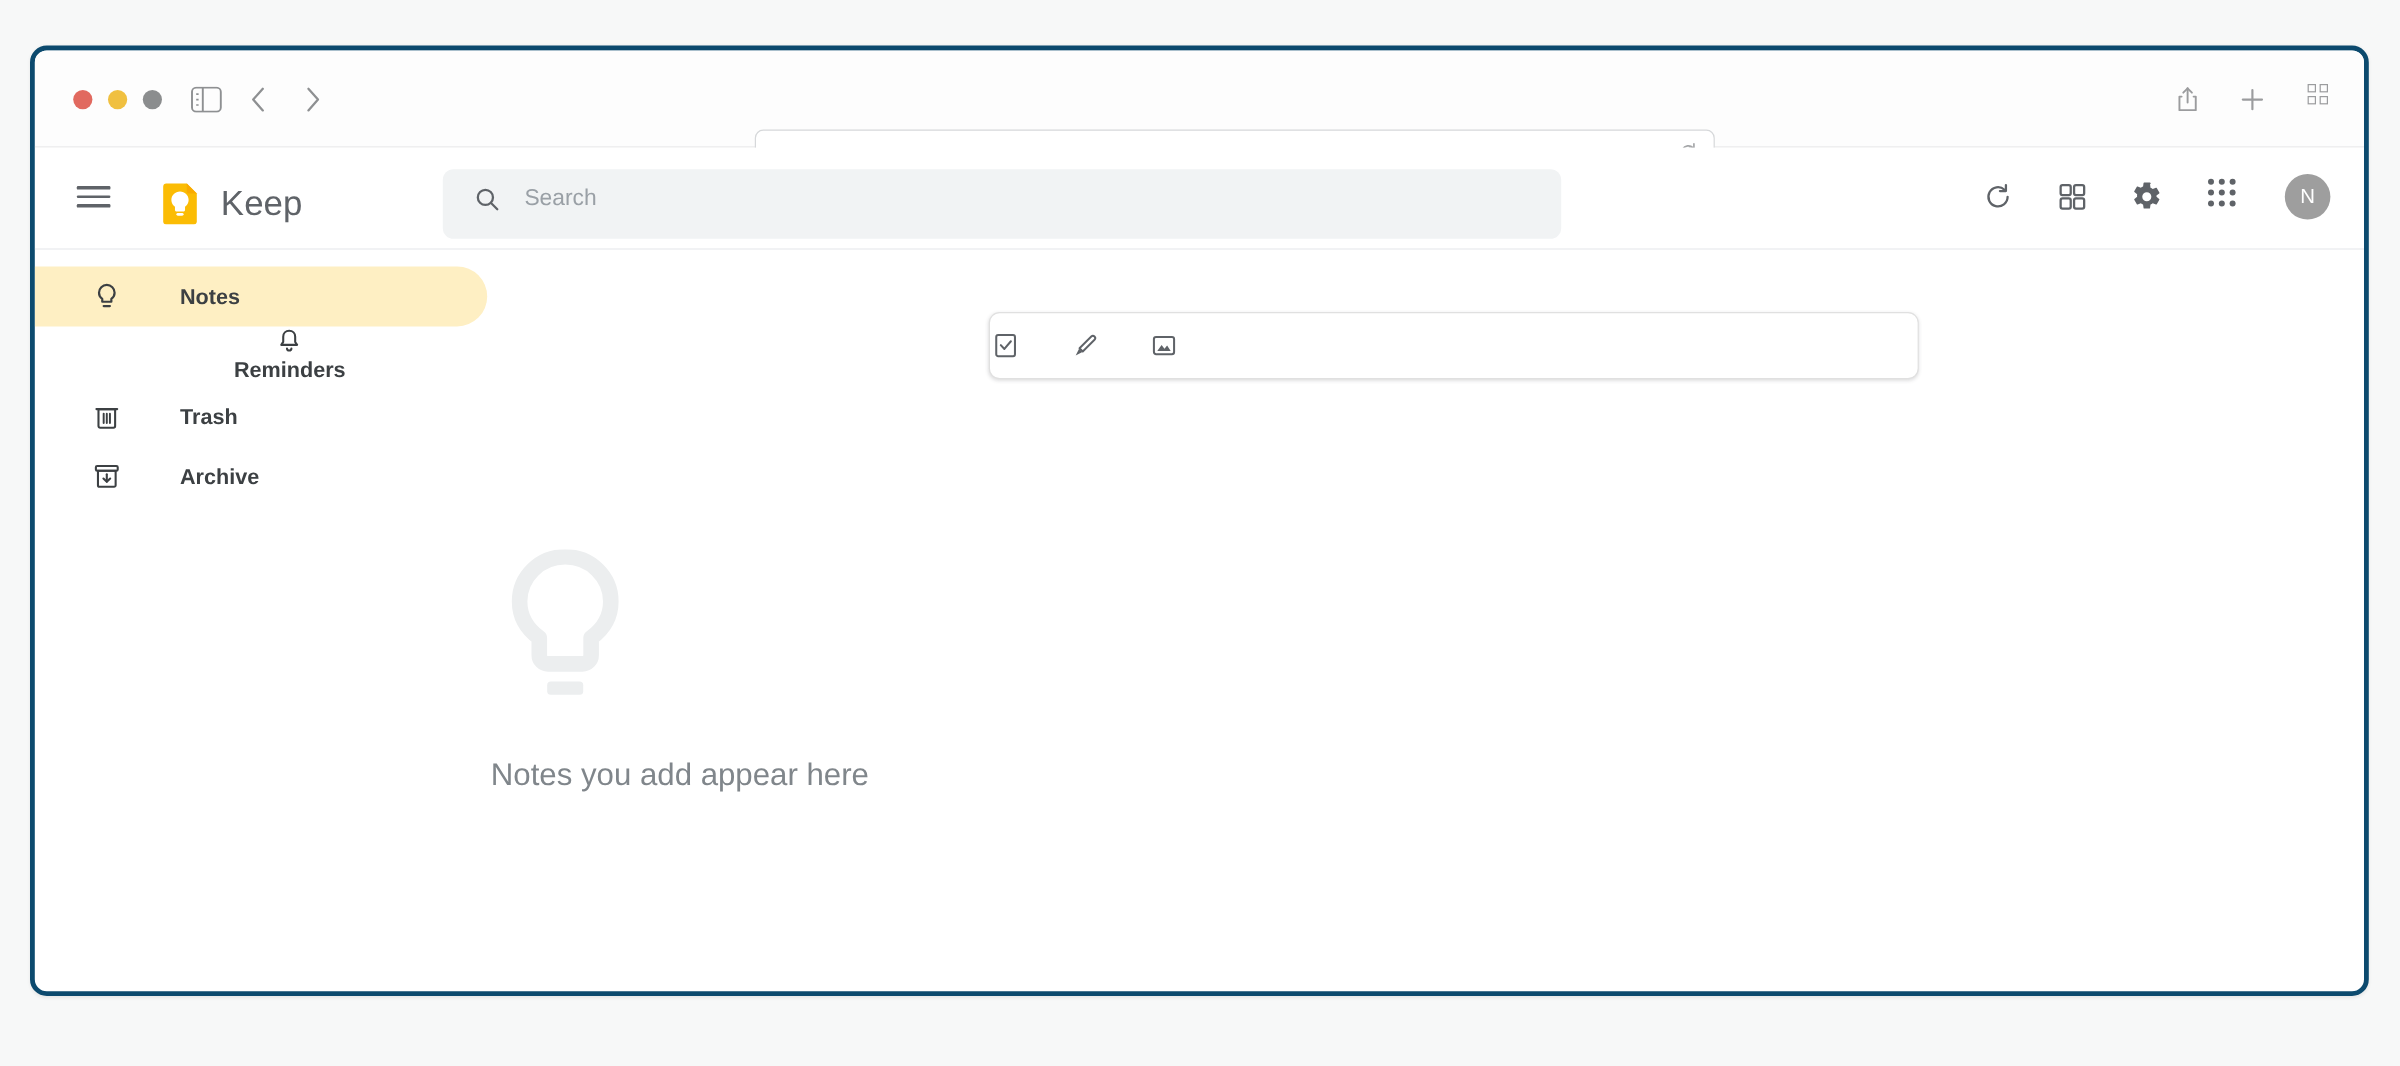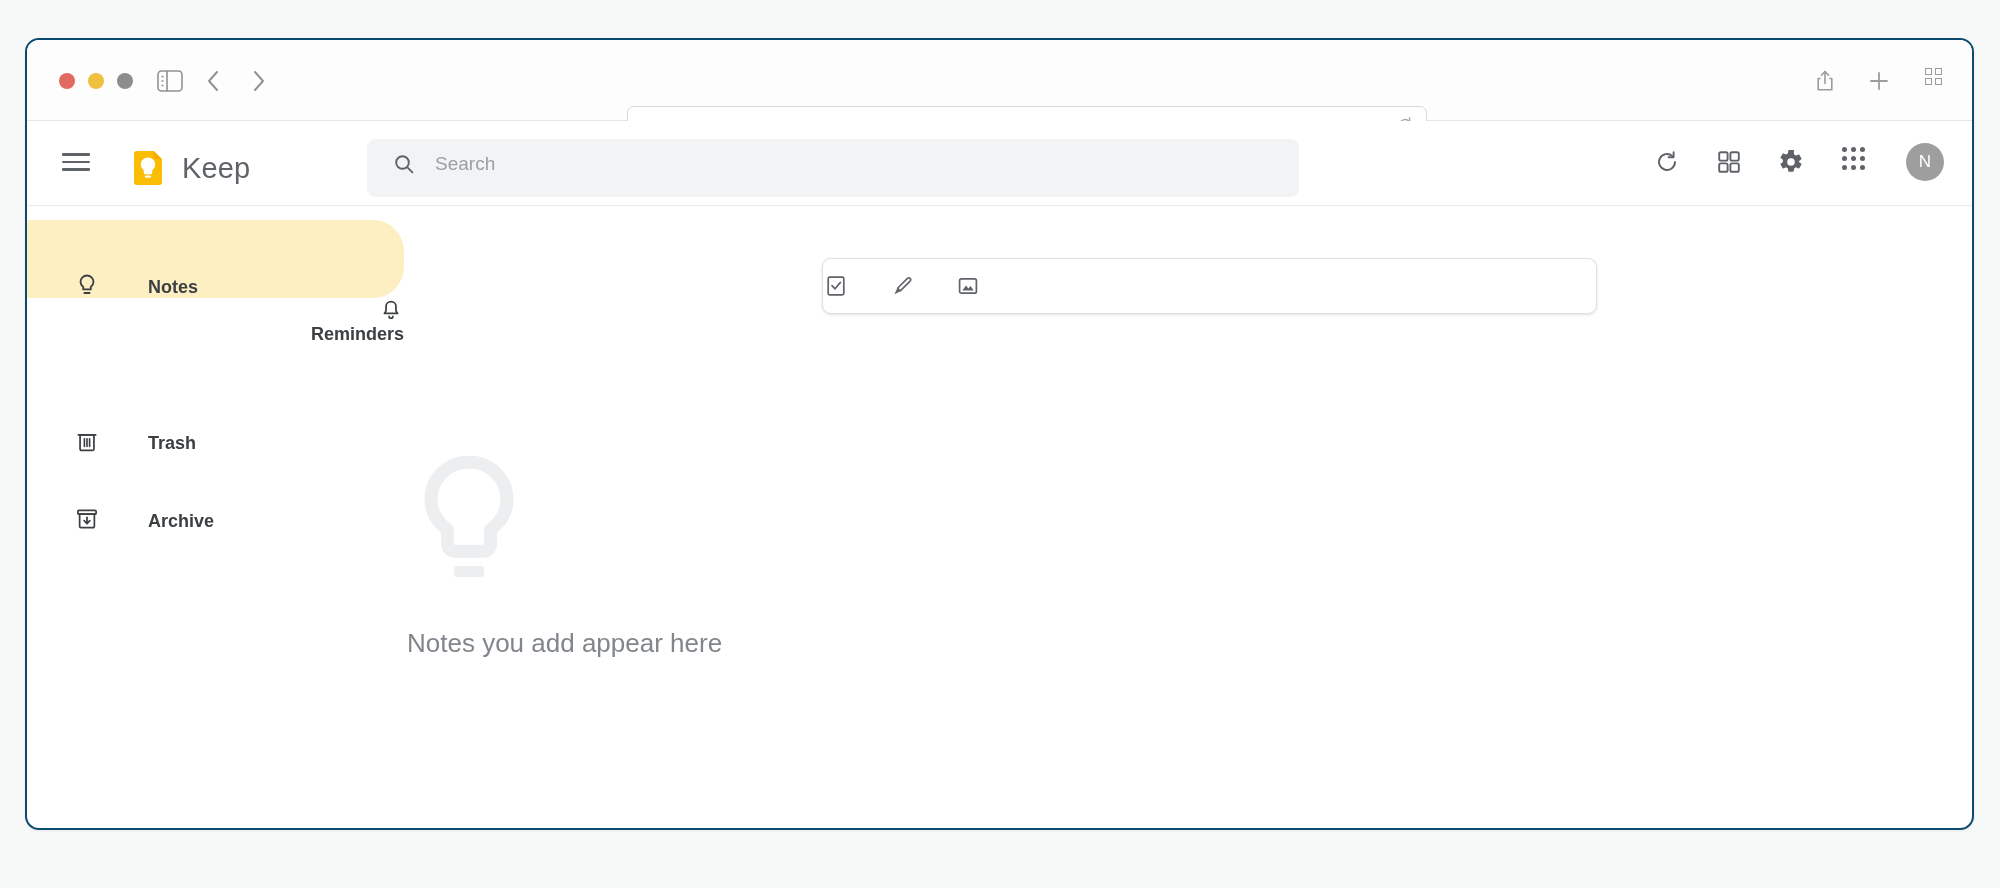--- a/index.html
+++ b/index.html
@@ -15,21 +15,21 @@
   }
 
   
   .browser-window {
     position: absolute;
     left: 25px;
     top: 38px;
     width: 1949px;
     height: 792px;
     background: #ffffff;
-    border: 2px solid #0c4a6e;
+    border: 4px solid #0c4a6e;
     border-radius: 14px;
     box-sizing: border-box;
     overflow: hidden;
     box-shadow: 0 1px 3px rgba(0,0,0,0.07);
   }
 
   
   .browser-toolbar {
     position: relative;
     height: 80px;
@@ -235,23 +235,23 @@
   }
   .sidebar {
     position: absolute;
     left: 0;
     top: 0;
     width: 380px;
     padding-top: 14px;
   }
   .nav-item {
     position: relative;
-    height: 78px;
-    display: flex;
-    align-items: flex-end;
+    height: 50px;
+    display: flex;
+    align-items: center;
     border-top-right-radius: 31px;
     border-bottom-right-radius: 31px;
     cursor: pointer;
   }
   .nav-item.active {
     background: #feefc3;
   }
   .nav-icon {
     width: 26px;
     height: 26px;

